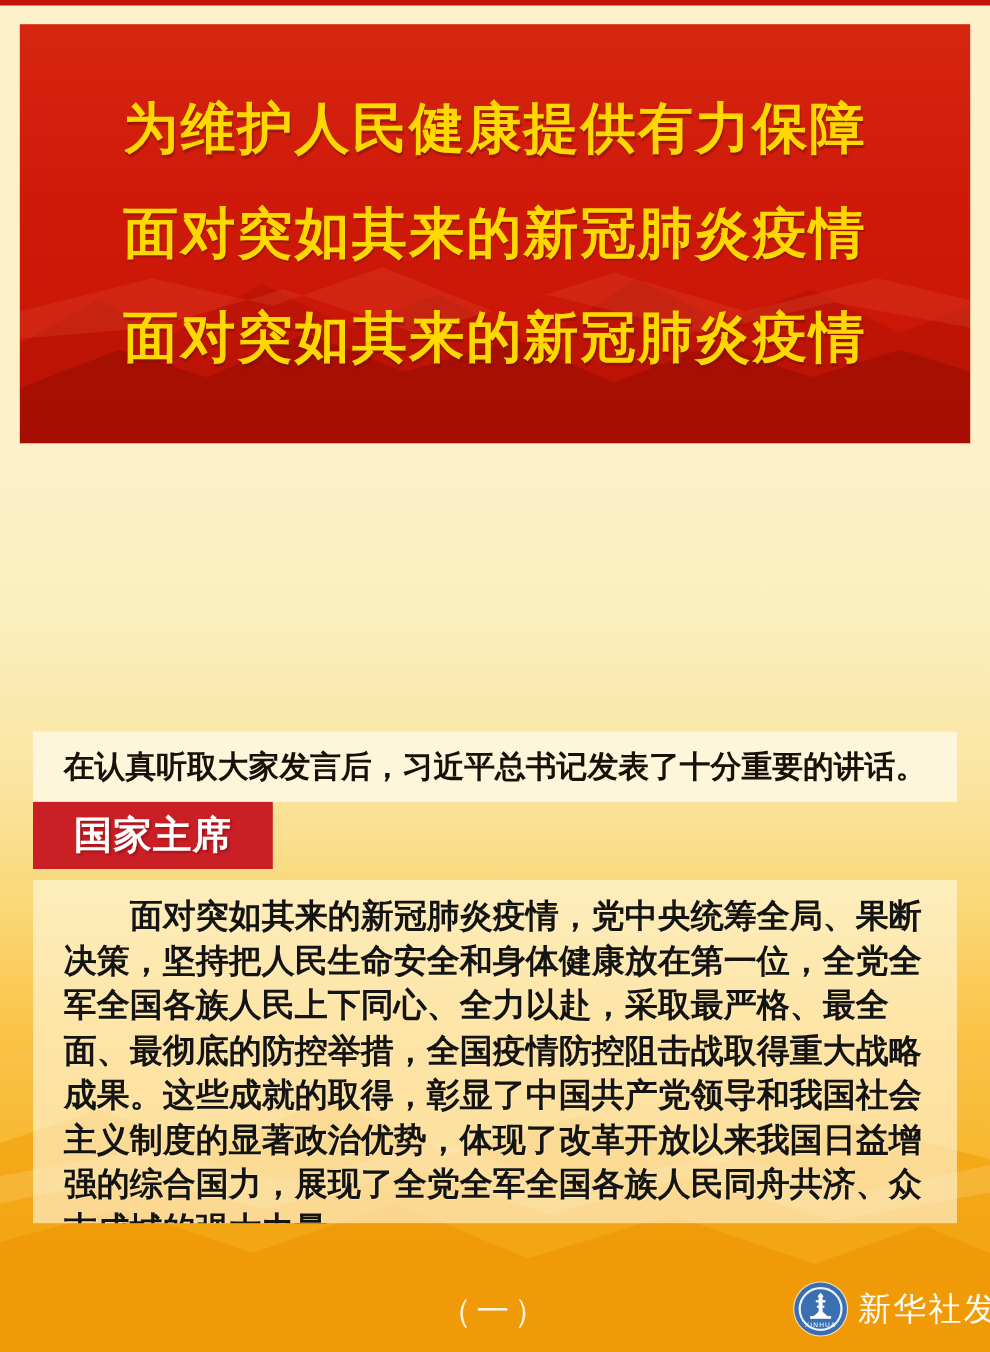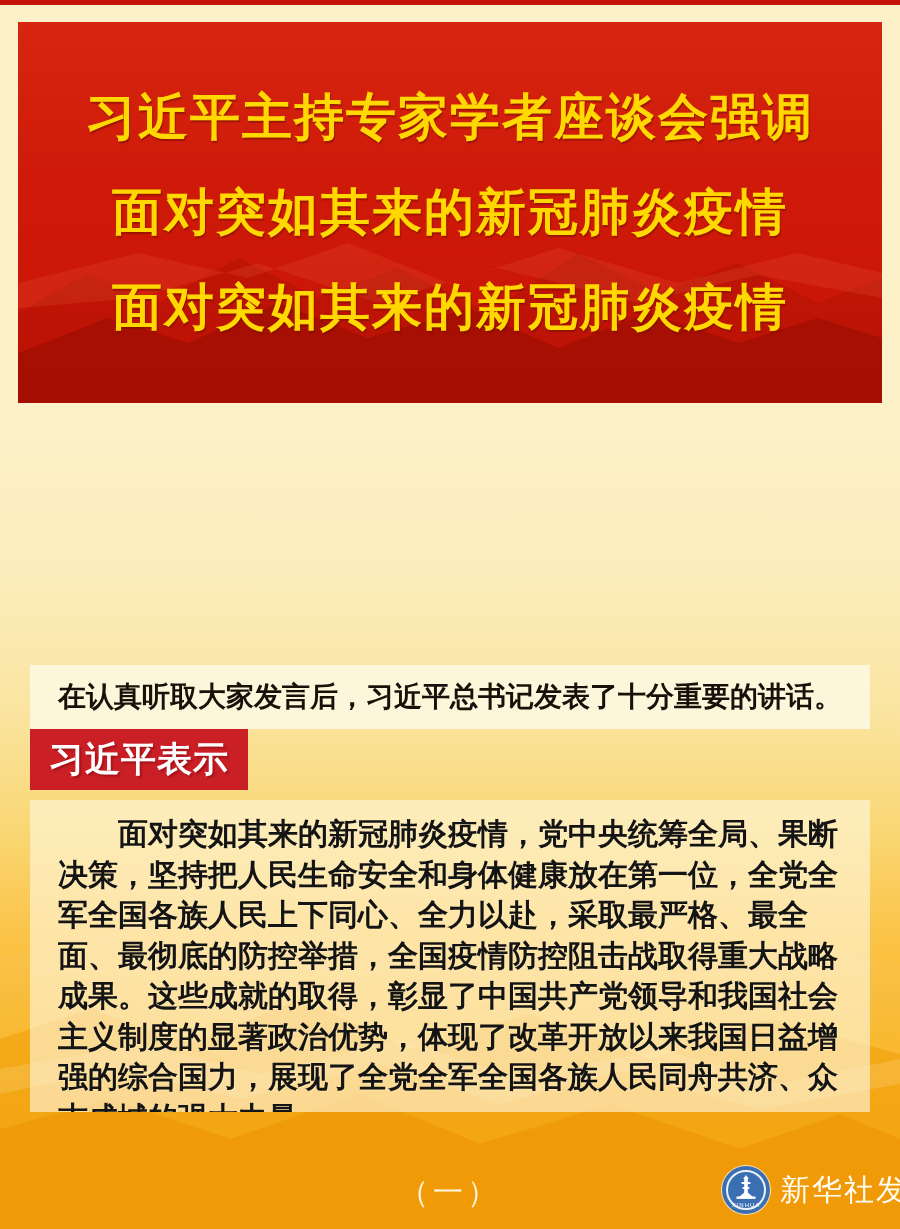--- a/index.html
+++ b/index.html
@@ -85,39 +85,39 @@
 
   <div class="top-strip"></div>
 
   <div class="banner">
     <svg class="banner-mountains" viewBox="0 0 864 240" preserveAspectRatio="none">
       <path d="M0,150 L70,110 140,140 220,95 300,135 380,105 470,150 560,90 640,130 720,100 800,140 864,115 L864,240 0,240 Z" fill="#a91104" opacity="0.38"></path>
       <path d="M0,190 L90,155 170,180 260,140 350,175 450,145 540,185 630,150 720,180 800,155 864,175 L864,240 0,240 Z" fill="#8f0c02" opacity="0.45"></path>
       <path d="M0,120 L120,90 230,115 330,80 430,120 540,85 660,120 780,90 864,110 L864,135 740,112 620,140 480,105 360,140 240,100 120,135 0,145 Z" fill="#ef6a44" opacity="0.18"></path>
     </svg>
     <div class="banner-titles">
-      <div class="title-line">习近平主持专家学者座谈会强调</div>
+      <div class="title-line">为维护人民健康提供有力保障</div>
       <div class="title-line">面对突如其来的新冠肺炎疫情</div>
       <div class="title-line">面对突如其来的新冠肺炎疫情</div>
     </div>
   </div>
 
   <svg class="bottom-mountains" viewBox="0 0 900 420" preserveAspectRatio="none">
     <path d="M0,150 L100,120 200,155 320,110 440,160 560,125 680,165 790,130 900,155 L900,420 0,420 Z" fill="#f6c35a" opacity="0.35"></path>
     <path d="M0,230 L90,200 190,235 300,190 410,240 530,205 650,250 770,210 900,245 L900,420 0,420 Z" fill="#f09a00" opacity="0.5"></path>
     <path d="M0,320 L110,290 230,330 360,285 480,335 610,295 740,340 840,305 900,330 L900,420 0,420 Z" fill="#ec9200" opacity="0.55"></path>
     <path d="M0,260 L140,235 260,265 400,230 520,270 660,240 780,275 900,250 L900,275 760,300 620,262 500,295 380,255 240,290 120,260 0,285 Z" fill="#ffe3a0" opacity="0.22"></path>
   </svg>
 
 
   <div class="box box-note">
     <span>在认真听取大家发言后，习近平总书记发表了十分重要的讲话。</span>
   </div>
 
-  <div class="badge">习近平表示</div>
+  <div class="badge">国家主席</div>
 
   <div class="box box-body">
     <p>面对突如其来的新冠肺炎疫情，党中央统筹全局、果断决策，坚持把人民生命安全和身体健康放在第一位，全党全军全国各族人民上下同心、全力以赴，采取最严格、最全面、最彻底的防控举措，全国疫情防控阻击战取得重大战略成果。这些成就的取得，彰显了中国共产党领导和我国社会主义制度的显著政治优势，体现了改革开放以来我国日益增强的综合国力，展现了全党全军全国各族人民同舟共济、众志成城的强大力量。</p>
   </div>
 
   <div class="footer">
     <div class="page-number">（一）</div>
     <div class="credit-group">
       <div class="xinhua-logo">
         <span class="ring"></span>

